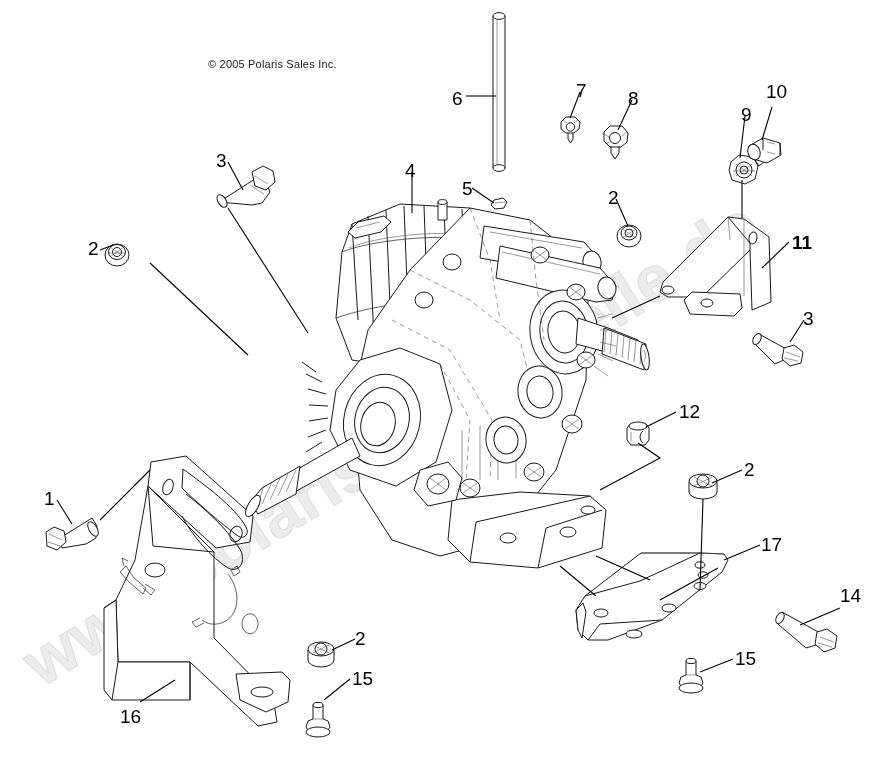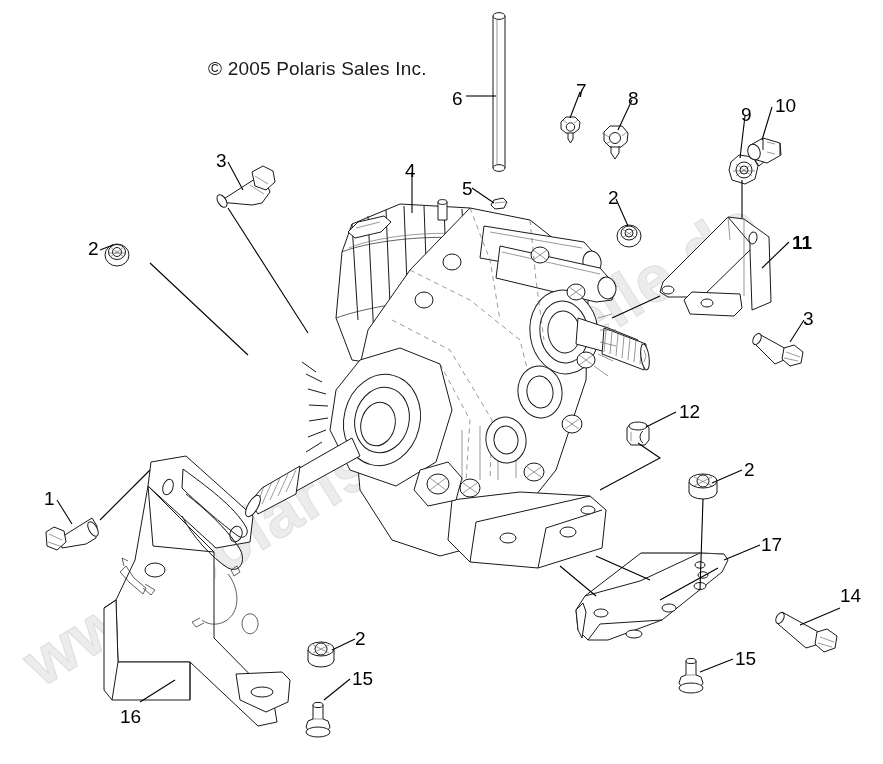--- a/index.html
+++ b/index.html
@@ -21,21 +21,21 @@
     position: absolute;
     top: 0;
     left: 0;
     width: 883px;
     height: 764px;
   }
   .copyright {
     position: absolute;
     left: 208px;
     top: 58px;
-    font-size: 19px;
+    font-size: 11px;
     color: #1a1a1a;
     letter-spacing: 0.2px;
     white-space: nowrap;
   }
   .callout {
     position: absolute;
     font-size: 19px;
     color: #000000;
     font-family: "Liberation Sans", sans-serif;
     white-space: nowrap;
@@ -401,21 +401,21 @@
   <div id="callout-host">
       <div class="callout" style="left: 44px; top: 488px;">1</div>
       <div class="callout" style="left: 88px; top: 238px;">2</div>
       <div class="callout" style="left: 216px; top: 150px;">3</div>
       <div class="callout" style="left: 405px; top: 160px;">4</div>
       <div class="callout" style="left: 462px; top: 178px;">5</div>
       <div class="callout" style="left: 452px; top: 88px;">6</div>
       <div class="callout" style="left: 576px; top: 80px;">7</div>
       <div class="callout" style="left: 628px; top: 88px;">8</div>
       <div class="callout" style="left: 741px; top: 104px;">9</div>
-      <div class="callout" style="left: 766px; top: 95px; margin-left: 9px;">10</div>
+      <div class="callout" style="left: 766px; top: 81px;">10</div>
       <div class="callout" style="left: 608px; top: 187px;">2</div>
       <div class="callout" style="left: 792px; top: 232px; font-weight: bold;">11</div>
       <div class="callout" style="left: 803px; top: 308px;">3</div>
       <div class="callout" style="left: 679px; top: 401px; text-align: right;">12</div>
       <div class="callout" style="left: 744px; top: 459px;">2</div>
       <div class="callout" style="left: 761px; top: 534px;">17</div>
       <div class="callout" style="left: 840px; top: 585px;">14</div>
       <div class="callout" style="left: 735px; top: 648px;">15</div>
       <div class="callout" style="left: 355px; top: 628px;">2</div>
       <div class="callout" style="left: 352px; top: 668px;">15</div>

